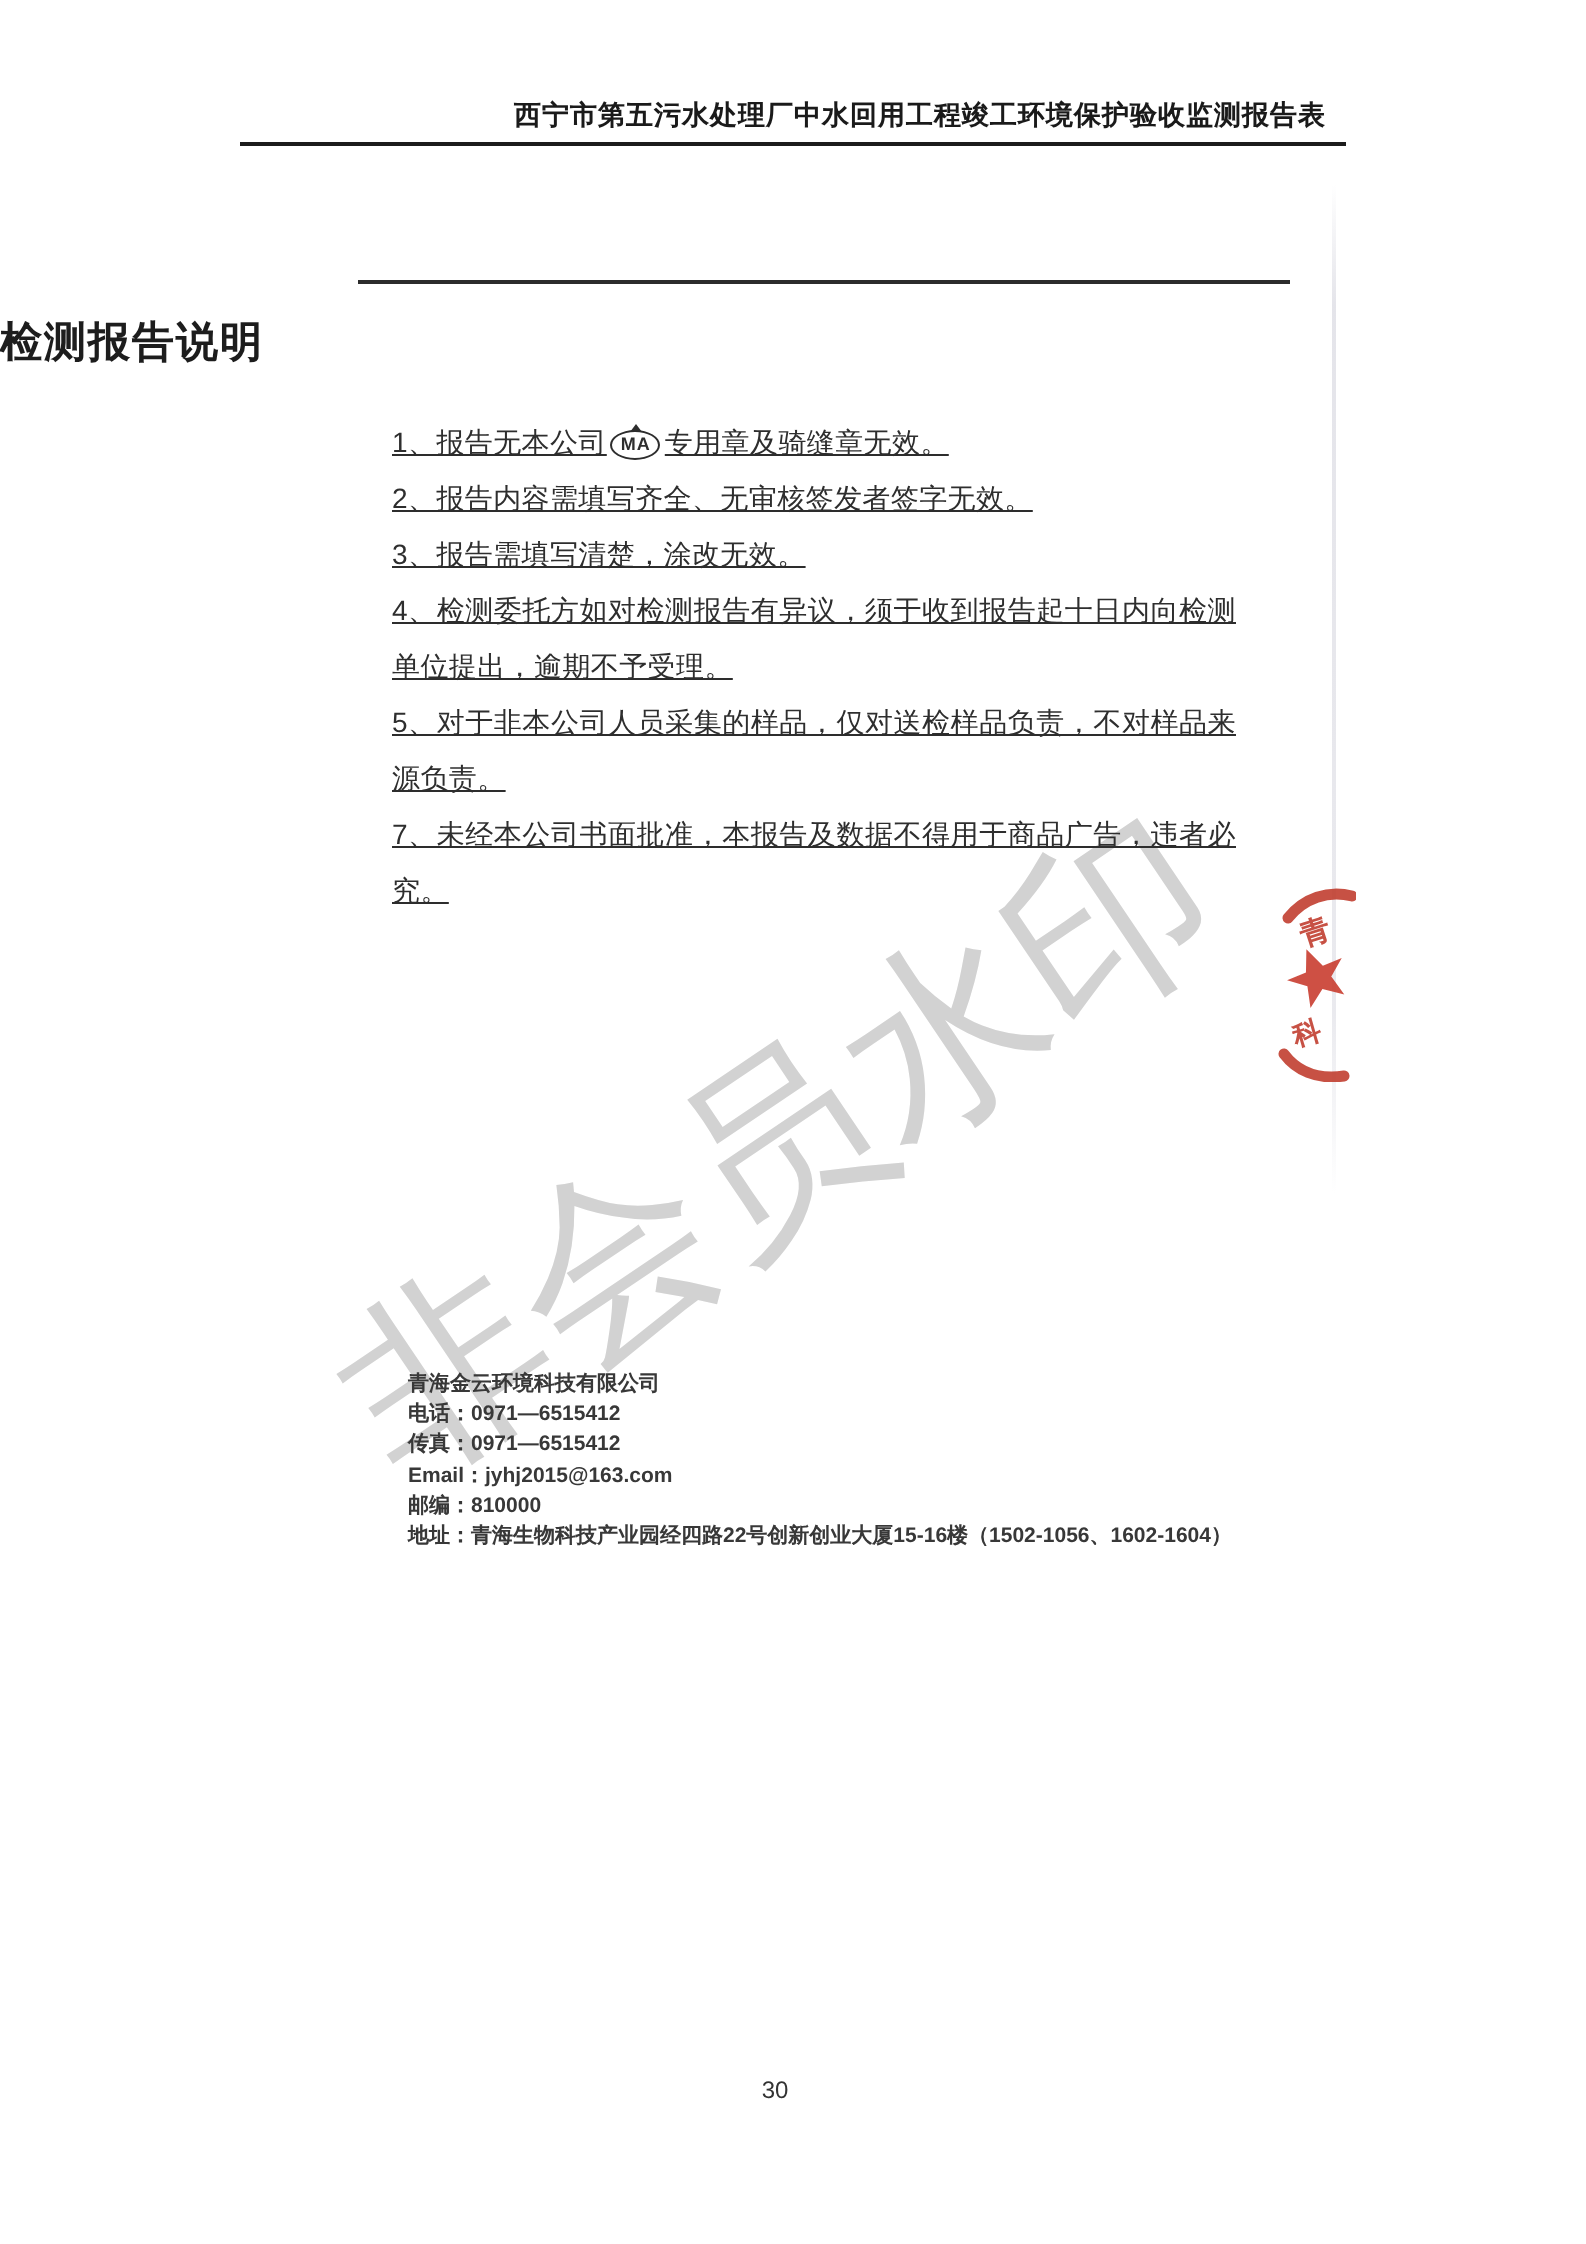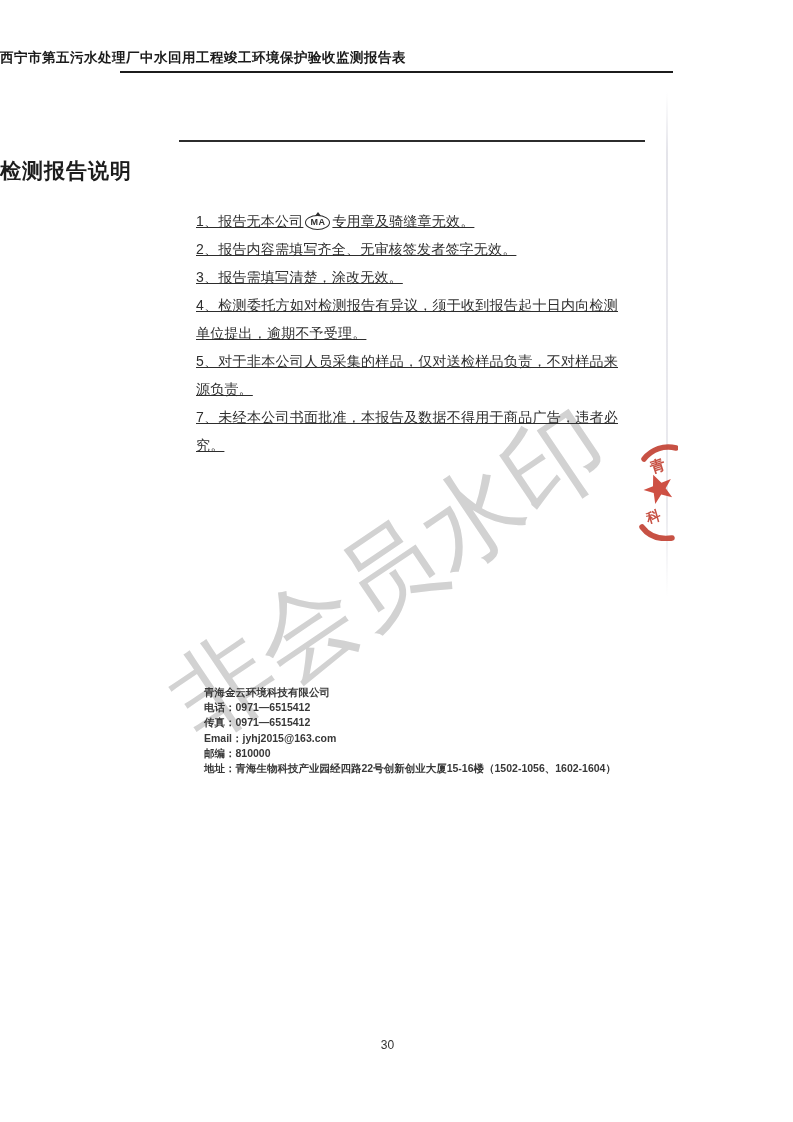--- a/index.html
+++ b/index.html
@@ -2,21 +2,21 @@
 <html><head>
 <meta charset="utf-8">
 <style>
   html,body{margin:0;padding:0;background:#fff;}
   .page{
     position:relative;width:793px;height:1122px;background:#ffffff;
     overflow:hidden;font-family:"Liberation Sans",sans-serif;color:#2d2d2d;
   }
   .layer{position:absolute;z-index:2;}
   
-  .doc-header{top:49px;left:0;width:663px;text-align:left;
+  .doc-header{top:49px;left:0;width:663px;text-align:right;
     font-size:13.5px;font-weight:600;letter-spacing:.5px;color:#1a1a1a;}
   .top-rule{top:71px;left:120px;width:553px;height:2px;background:#1c1c1c;}
   
   .hdr-row{top:122px;left:179px;width:466px;display:flex;
     justify-content:space-between;font-size:11px;font-weight:600;color:#262626;}
   .hdr-underline{top:140px;left:179px;width:466px;height:1.5px;background:#2c2c2c;}
   
   .report-title{top:157px;left:0;width:793px;text-align:left;
     font-size:21px;font-weight:700;letter-spacing:1px;color:#1d1d1d;}
   

